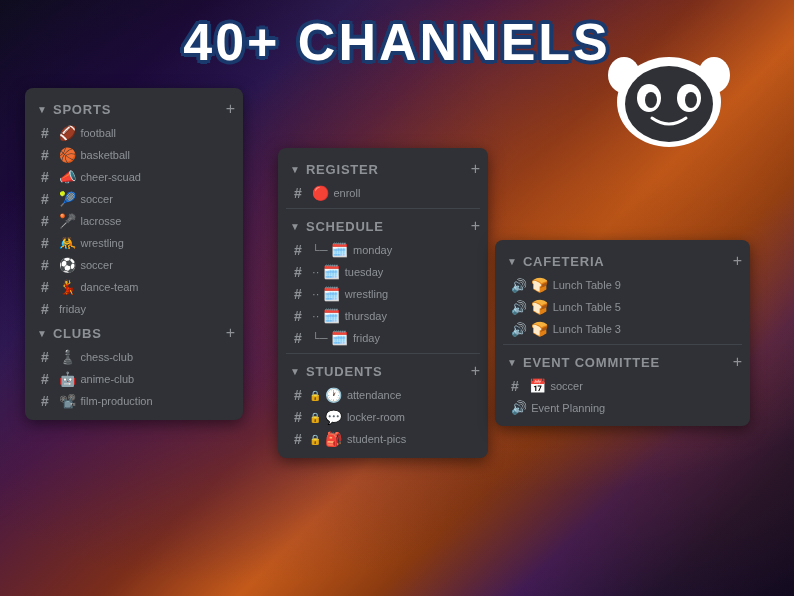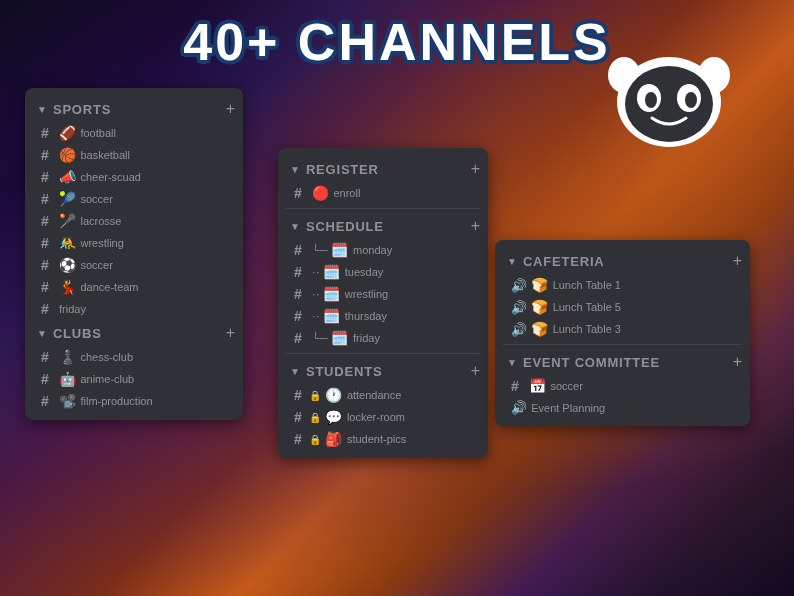--- a/index.html
+++ b/index.html
@@ -379,21 +379,21 @@
   <div class="panel-section-header">
     <div style="display:flex;align-items:center;gap:4px;">
       <span class="caret">▼</span>
       <span class="section-label">CAFETERIA</span>
     </div>
     <span class="section-plus">+</span>
   </div>
   <div class="channel-item">
     <span class="speaker-icon">🔊</span>
     <span class="emoji">🍞</span>
-    <span class="channel-name">Lunch Table 1</span>
+    <span class="channel-name">Lunch Table 9</span>
   </div>
   <div class="channel-item">
     <span class="speaker-icon">🔊</span>
     <span class="emoji">🍞</span>
     <span class="channel-name">Lunch Table 5</span>
   </div>
   <div class="channel-item">
     <span class="speaker-icon">🔊</span>
     <span class="emoji">🍞</span>
     <span class="channel-name">Lunch Table 3</span>

